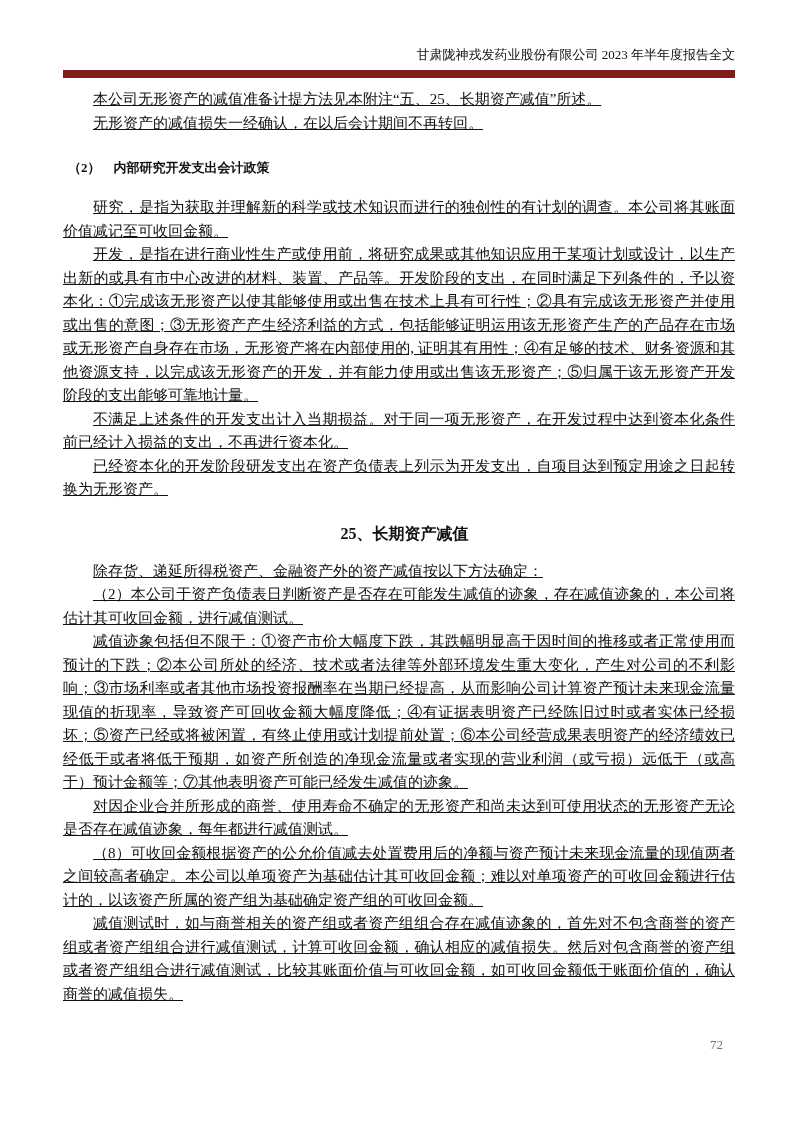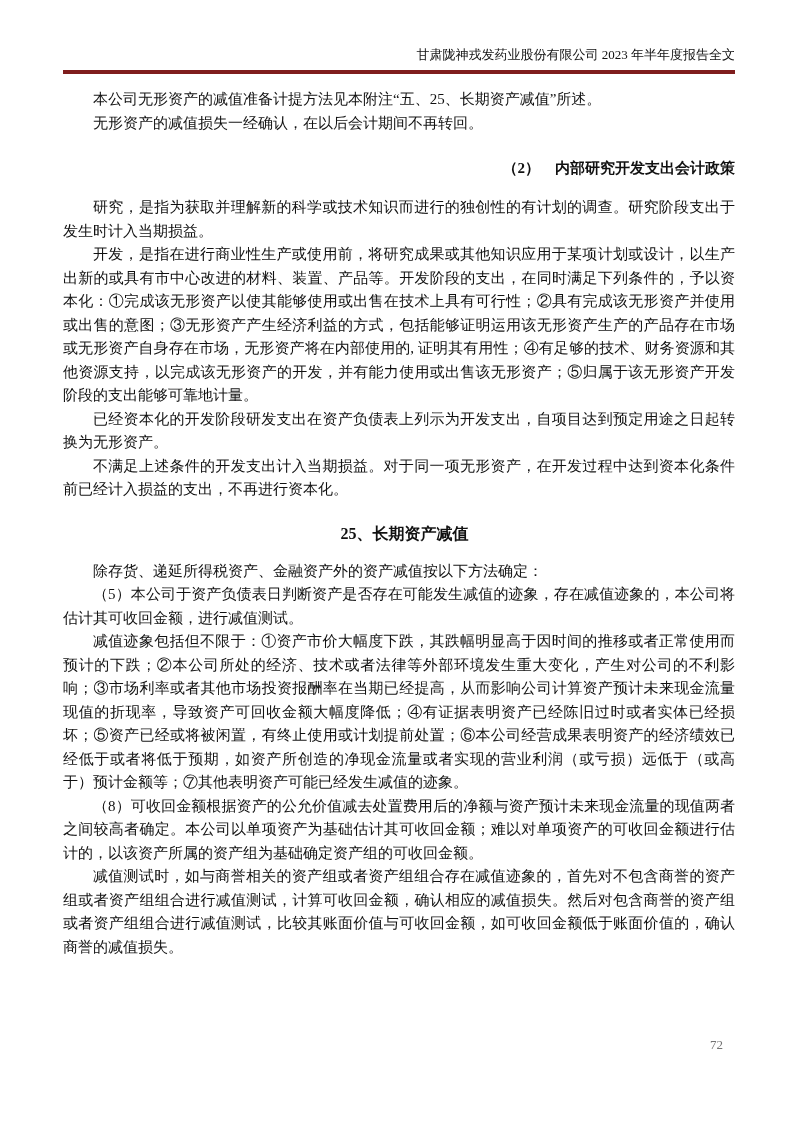--- a/index.html
+++ b/index.html
@@ -19,42 +19,43 @@
   }
   .doc-header {
     position: absolute;
     top: 46px;
     left: 63px;
     right: 58px;
     text-align: right;
     font-size: 13px;
     line-height: 18px;
     color: #111111;
-    border-bottom: 4px solid #7f1d1d;
+    border-bottom: 8px solid #7f1d1d;
     padding-bottom: 6px;
   }
   .doc-content {
     position: absolute;
     top: 88px;
     left: 63px;
     right: 58px;
     font-size: 15px;
     line-height: 23.5px;
     text-align: justify;
   }
   .doc-content p {
     margin: 0;
     text-indent: 2em;
+    text-decoration: underline;
   }
   .heading-sub {
-    font-size: 15px;
+    font-size: 13px;
     font-weight: bold;
     margin: 22px 0 17px 0;
     padding-left: 5px;
-    text-align: right;
+    text-align: left;
     line-height: 22px;
   }
   .heading-num {
     font-size: 16px;
     font-weight: bold;
     margin: 21px 0 15px 0;
     padding-left: 11px;
     text-align: center;
     line-height: 22px;
   }
@@ -70,27 +71,28 @@
 <body>
 
 <div class="page">
 
   <div class="doc-header">甘肃陇神戎发药业股份有限公司 2023 年半年度报告全文</div>
 
   <div class="doc-content">
     <p>本公司无形资产的减值准备计提方法见本附注“五、25、长期资产减值”所述。</p>
     <p>无形资产的减值损失一经确认，在以后会计期间不再转回。</p>
     <h3 class="heading-sub">（2）　内部研究开发支出会计政策</h3>
-    <p>研究，是指为获取并理解新的科学或技术知识而进行的独创性的有计划的调查。研究阶段支出于发生时计入当期损益。</p>
+    <p>研究，是指为获取并理解新的科学或技术知识而进行的独创性的有计划的调查。本公司将其账面价值减记至可收回金额。</p>
     <p>开发，是指在进行商业性生产或使用前，将研究成果或其他知识应用于某项计划或设计，以生产出新的或具有市中心改进的材料、装置、产品等。开发阶段的支出，在同时满足下列条件的，予以资本化：①完成该无形资产以使其能够使用或出售在技术上具有可行性；②具有完成该无形资产并使用或出售的意图；③无形资产产生经济利益的方式，包括能够证明运用该无形资产生产的产品存在市场或无形资产自身存在市场，无形资产将在内部使用的, 证明其有用性；④有足够的技术、财务资源和其他资源支持，以完成该无形资产的开发，并有能力使用或出售该无形资产；⑤归属于该无形资产开发阶段的支出能够可靠地计量。</p>
+    <p>不满足上述条件的开发支出计入当期损益。对于同一项无形资产，在开发过程中达到资本化条件前已经计入损益的支出，不再进行资本化。</p>
     <p>已经资本化的开发阶段研发支出在资产负债表上列示为开发支出，自项目达到预定用途之日起转换为无形资产。</p>
-    <p>不满足上述条件的开发支出计入当期损益。对于同一项无形资产，在开发过程中达到资本化条件前已经计入损益的支出，不再进行资本化。</p>
     <h2 class="heading-num">25、长期资产减值</h2>
     <p>除存货、递延所得税资产、金融资产外的资产减值按以下方法确定：</p>
-    <p>（5）本公司于资产负债表日判断资产是否存在可能发生减值的迹象，存在减值迹象的，本公司将估计其可收回金额，进行减值测试。</p>
+    <p>（2）本公司于资产负债表日判断资产是否存在可能发生减值的迹象，存在减值迹象的，本公司将估计其可收回金额，进行减值测试。</p>
     <p>减值迹象包括但不限于：①资产市价大幅度下跌，其跌幅明显高于因时间的推移或者正常使用而预计的下跌；②本公司所处的经济、技术或者法律等外部环境发生重大变化，产生对公司的不利影响；③市场利率或者其他市场投资报酬率在当期已经提高，从而影响公司计算资产预计未来现金流量现值的折现率，导致资产可回收金额大幅度降低；④有证据表明资产已经陈旧过时或者实体已经损坏；⑤资产已经或将被闲置，有终止使用或计划提前处置；⑥本公司经营成果表明资产的经济绩效已经低于或者将低于预期，如资产所创造的净现金流量或者实现的营业利润（或亏损）远低于（或高于）预计金额等；⑦其他表明资产可能已经发生减值的迹象。</p>
+    <p>对因企业合并所形成的商誉、使用寿命不确定的无形资产和尚未达到可使用状态的无形资产无论是否存在减值迹象，每年都进行减值测试。</p>
     <p>（8）可收回金额根据资产的公允价值减去处置费用后的净额与资产预计未来现金流量的现值两者之间较高者确定。本公司以单项资产为基础估计其可收回金额；难以对单项资产的可收回金额进行估计的，以该资产所属的资产组为基础确定资产组的可收回金额。</p>
     <p>减值测试时，如与商誉相关的资产组或者资产组组合存在减值迹象的，首先对不包含商誉的资产组或者资产组组合进行减值测试，计算可收回金额，确认相应的减值损失。然后对包含商誉的资产组或者资产组组合进行减值测试，比较其账面价值与可收回金额，如可收回金额低于账面价值的，确认商誉的减值损失。</p>
   </div>
 
   <div class="page-footer">72</div>
 
 </div>
 
 </body></html>

